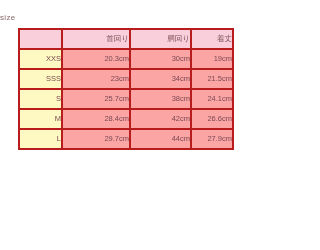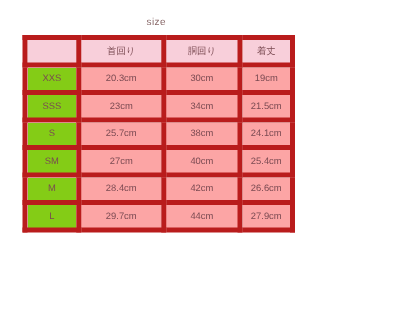--- a/index.html
+++ b/index.html
@@ -8,39 +8,39 @@
     background:#ffffff;
     font-family:"Liberation Sans","DejaVu Sans",sans-serif;
     -webkit-font-smoothing:antialiased;
     overflow:hidden;
   }
   #wrap{position:relative;width:250px;height:250px;}
 
   #title{
     position:absolute;
     left:0;top:13px;width:250px;
-    text-align:center;
+    text-align:left;
     font-size:8px;
     color:#8a6a6a;
     letter-spacing:.3px;
     line-height:10px;
   }
 
   #size-table{
     position:absolute;
     left:18px;top:28px;
     width:214px;
     border-collapse:collapse;
     table-layout:fixed;
   }
   #size-table td,#size-table th{
-    border:4px solid #b91c1c;
+    border:2px solid #b91c1c;
     padding:0;
     height:18px;
-    text-align:center;
+    text-align:right;
     vertical-align:middle;
     font-weight:normal;
     font-size:7.5px;
     color:#7a4a52;
     line-height:18px;
     overflow:hidden;
     white-space:nowrap;
   }
   .col-size{width:43px;}
   .col-a{width:68px;}
@@ -50,21 +50,21 @@
   thead th{
     background:#f8cfda;
     height:19px;
     line-height:19px;
     font-size:7.5px;
     color:#6e4148;
   }
   thead th.corner{background:#f8cfda;}
 
   tbody td.size-cell{
-    background:#84cc16;
+    background:#fef9c3;
     color:#7a4a52;
     font-size:7.5px;
   }
   tbody td.val{
     background:#fca5a5;
     color:#6d4a44;
     font-size:7.5px;
   }
 </style>
 </head>
@@ -102,26 +102,20 @@
         <td class="val">34cm</td>
         <td class="val">21.5cm</td>
       </tr>
       <tr>
         <td class="size-cell">S</td>
         <td class="val">25.7cm</td>
         <td class="val">38cm</td>
         <td class="val">24.1cm</td>
       </tr>
       <tr>
-        <td class="size-cell">SM</td>
-        <td class="val">27cm</td>
-        <td class="val">40cm</td>
-        <td class="val">25.4cm</td>
-      </tr>
-      <tr>
         <td class="size-cell">M</td>
         <td class="val">28.4cm</td>
         <td class="val">42cm</td>
         <td class="val">26.6cm</td>
       </tr>
       <tr>
         <td class="size-cell">L</td>
         <td class="val">29.7cm</td>
         <td class="val">44cm</td>
         <td class="val">27.9cm</td>

